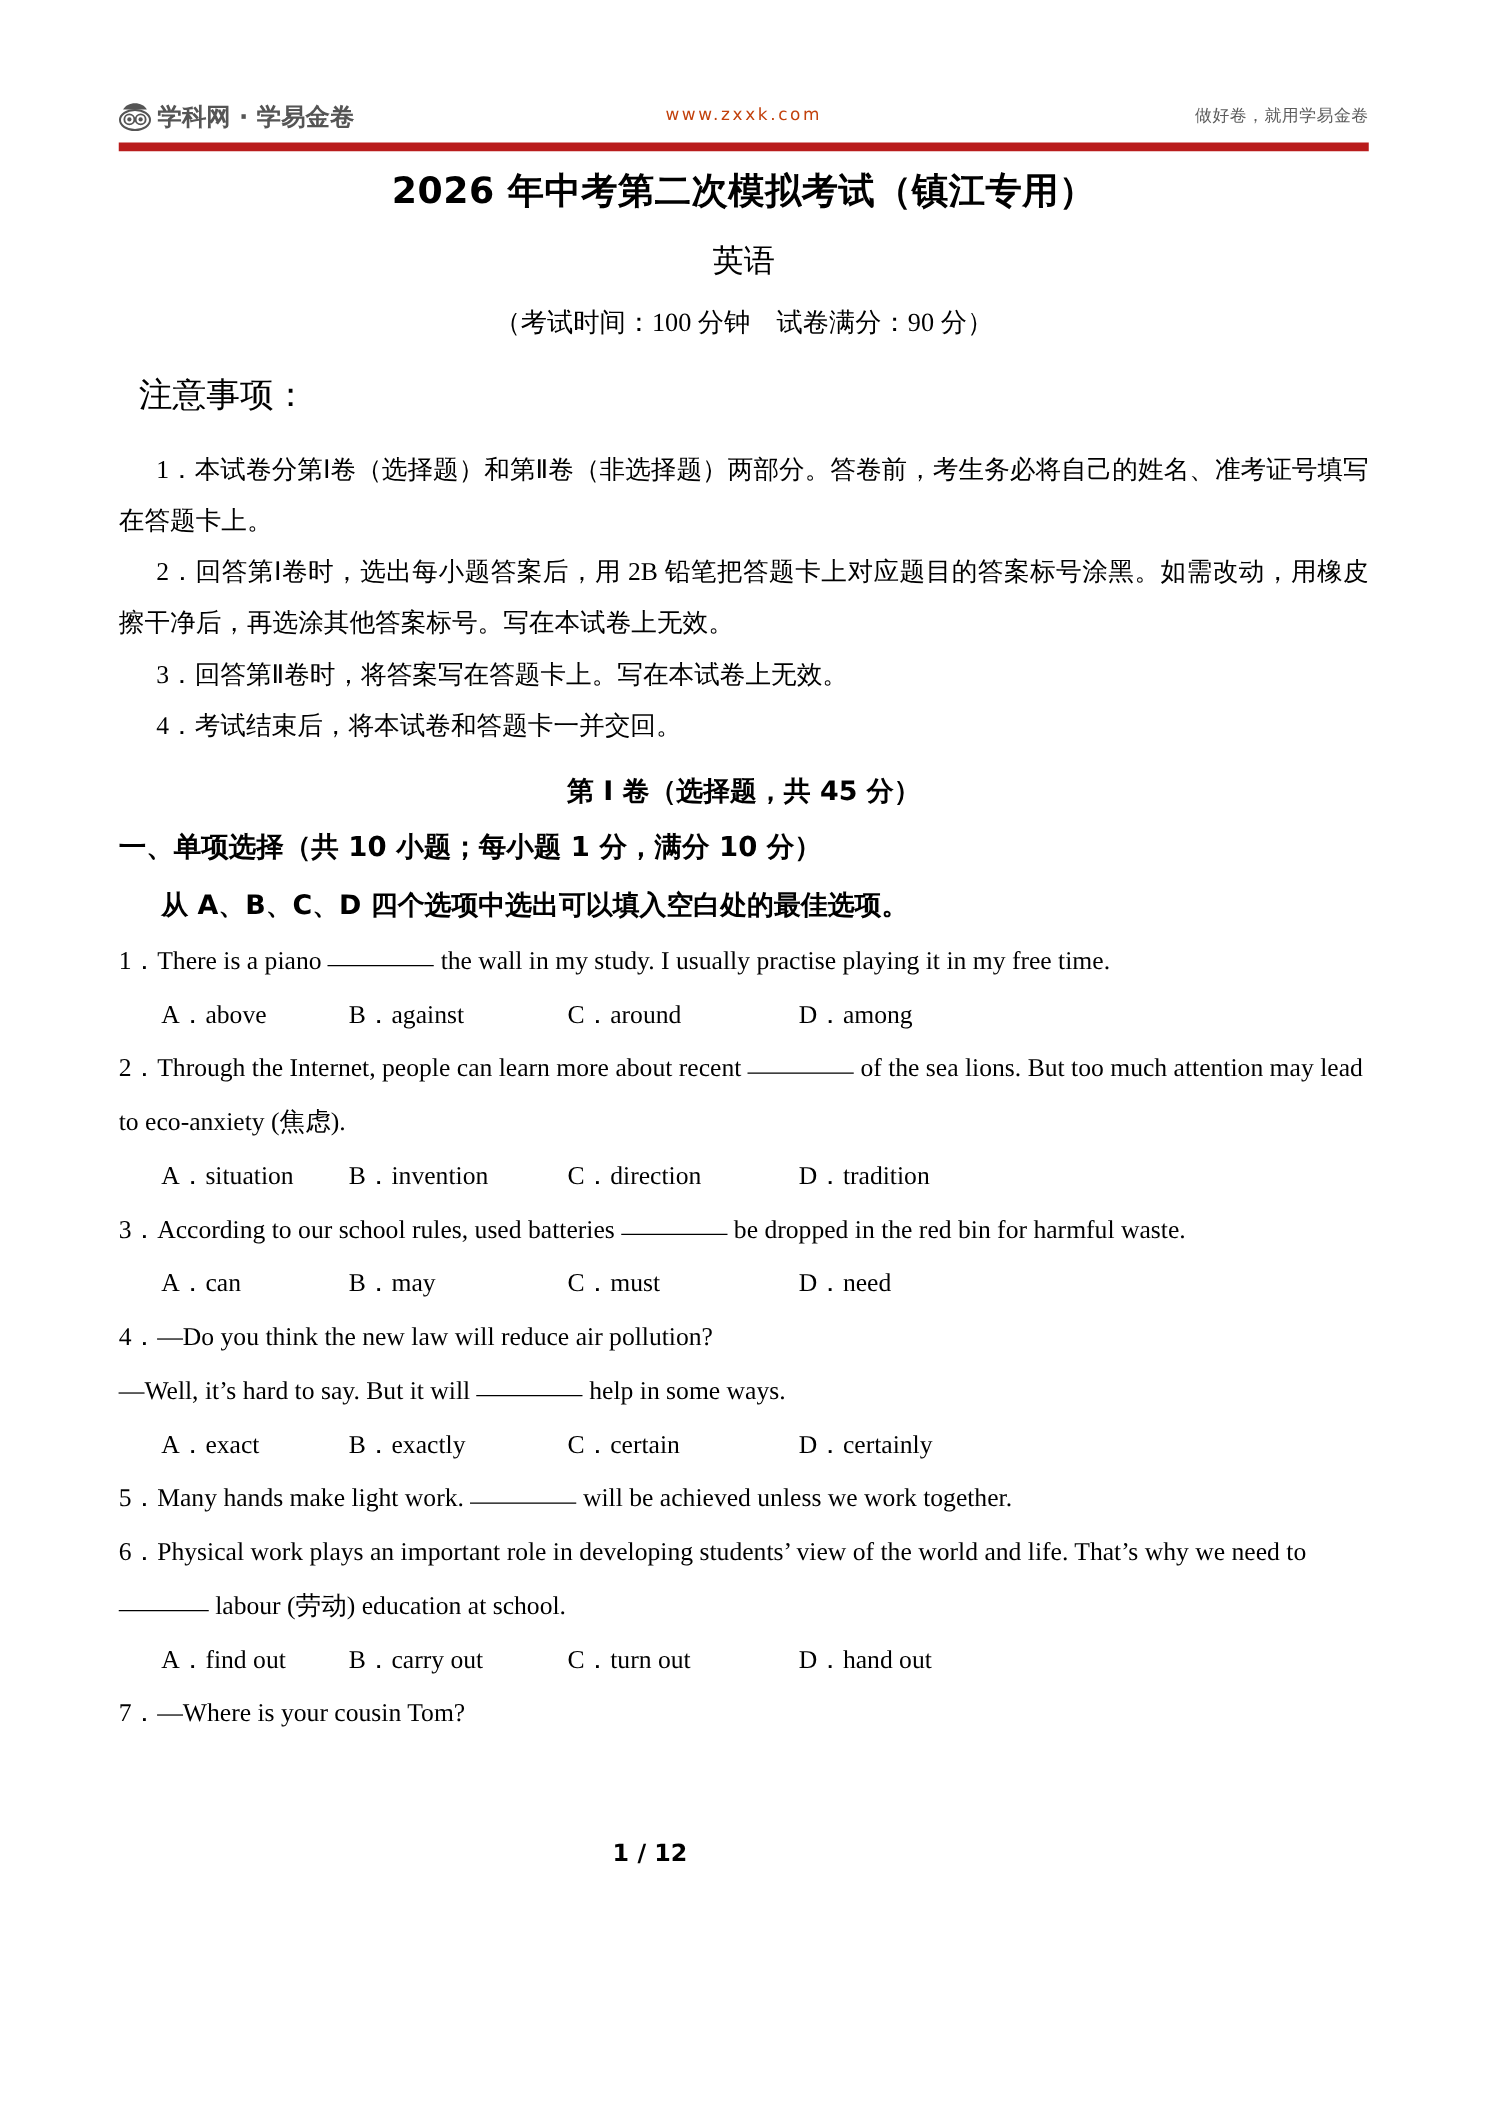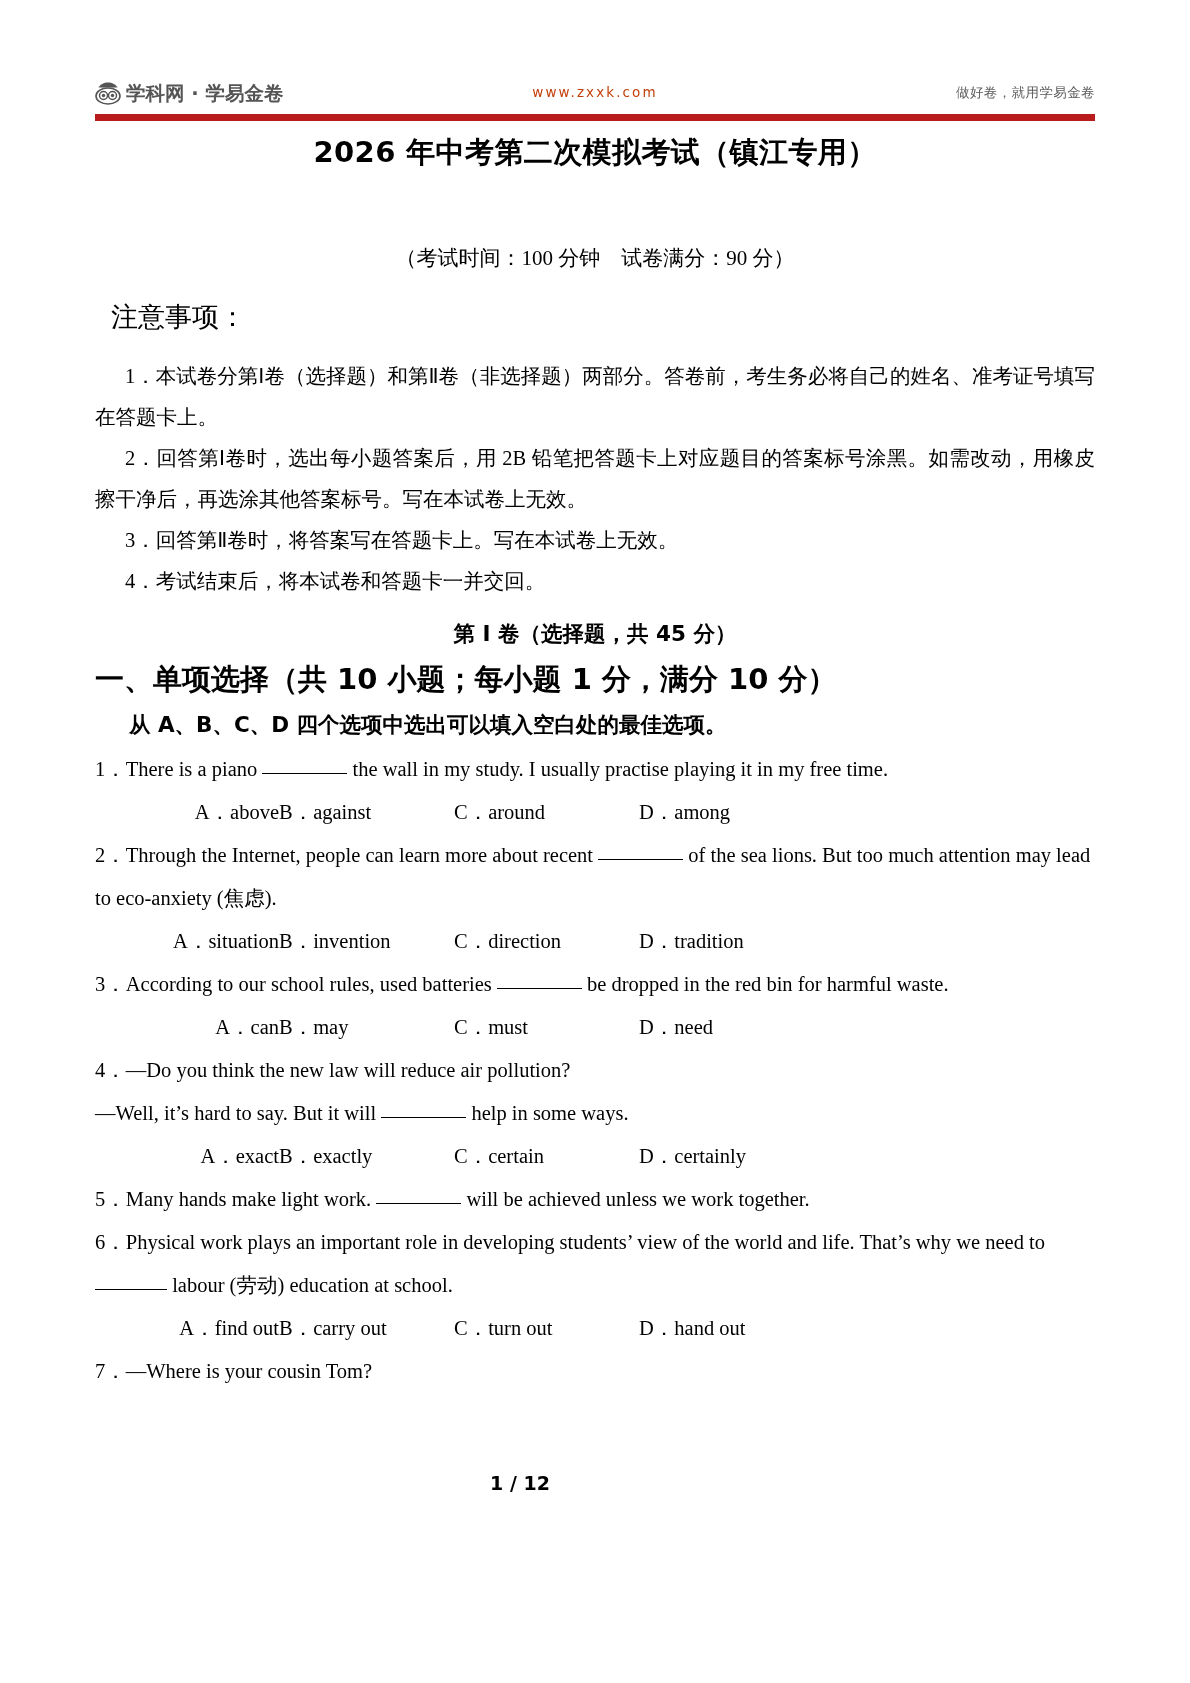--- a/index.html
+++ b/index.html
@@ -57,42 +57,42 @@
   .para { font-size:20.5px; line-height:41px; margin:0; text-align:justify; }
   .para.ind { text-indent:30px; }
   .notice-head { font-size:27px; line-height:41px; margin:16px;font-family:Liberation Mono, monospace; }
 
   .vol-head {
     text-align:center; font-weight:bold; font-size:21.5px;
     line-height:44px; margin:10px 0 0 0;
     font-family:"DejaVu Sans", sans-serif;
   }
   .sec-head {
-    font-weight:bold; font-size:29px; line-height:46px; margin:0;
+    font-weight:bold; font-size:22px; line-height:46px; margin:0;
     font-family:"DejaVu Sans", sans-serif;
   }
   .sec-sub {
     font-weight:bold; font-size:21.5px; line-height:46px; margin:0;
     text-indent:34px;
     font-family:"DejaVu Sans", sans-serif;
   }
 
   
   .q { margin:0; }
   .q-stem { font-size:20.5px; line-height:43px; margin:0; }
   .q-stem .num { }
   .blank { display:inline-block; border-bottom:1px solid #000; vertical-align:2px; }
   .blank.w1 { width:85px; }
   .blank.w2 { width:72px; }
   .opts {
     font-size:20.5px; line-height:43px; margin:0;
     display:flex; padding-left:34px;
   }
   .opt { white-space:nowrap; }
-  .opt.c1 { width:150px;text-align:right; }
+  .opt.c1 { width:150px; }
   .opt.c2 { width:175px; }
   .opt.c3 { width:185px; }
   .opt.c4 { width:auto; }
 
   
   .footer {
     position:absolute; left:0; top:1472px; width:1040px;
     text-align:center; font-weight:bold; font-size:19px;
     font-family:"DejaVu Sans", sans-serif;
   }
@@ -112,20 +112,21 @@
         <circle cx="17" cy="29" r="3.4" fill="#555"></circle>
         <circle cx="35" cy="29" r="3.4" fill="#555"></circle>
       </svg>
       <span class="brand-text">学科网 · 学易金卷</span>
     </div>
     <div class="hdr-url">www.zxxk.com</div>
     <div class="hdr-slogan">做好卷，就用学易金卷</div>
   </div>
 
   <div class="doc-title">2026 年中考第二次模拟考试（镇江专用）</div>
+  <div class="subject">英语</div>
   <div class="examinfo">（考试时间：100 分钟　试卷满分：90 分）</div>
 
   <div class="content">
 
     <p class="notice-head">注意事项：</p>
     <p class="para ind">1．本试卷分第Ⅰ卷（选择题）和第Ⅱ卷（非选择题）两部分。答卷前，考生务必将自己的姓名、准考证号填写在答题卡上。</p>
     <p class="para ind">2．回答第Ⅰ卷时，选出每小题答案后，用 2B 铅笔把答题卡上对应题目的答案标号涂黑。如需改动，用橡皮擦干净后，再选涂其他答案标号。写在本试卷上无效。</p>
     <p class="para ind">3．回答第Ⅱ卷时，将答案写在答题卡上。写在本试卷上无效。</p>
     <p class="para ind">4．考试结束后，将本试卷和答题卡一并交回。</p>
 

